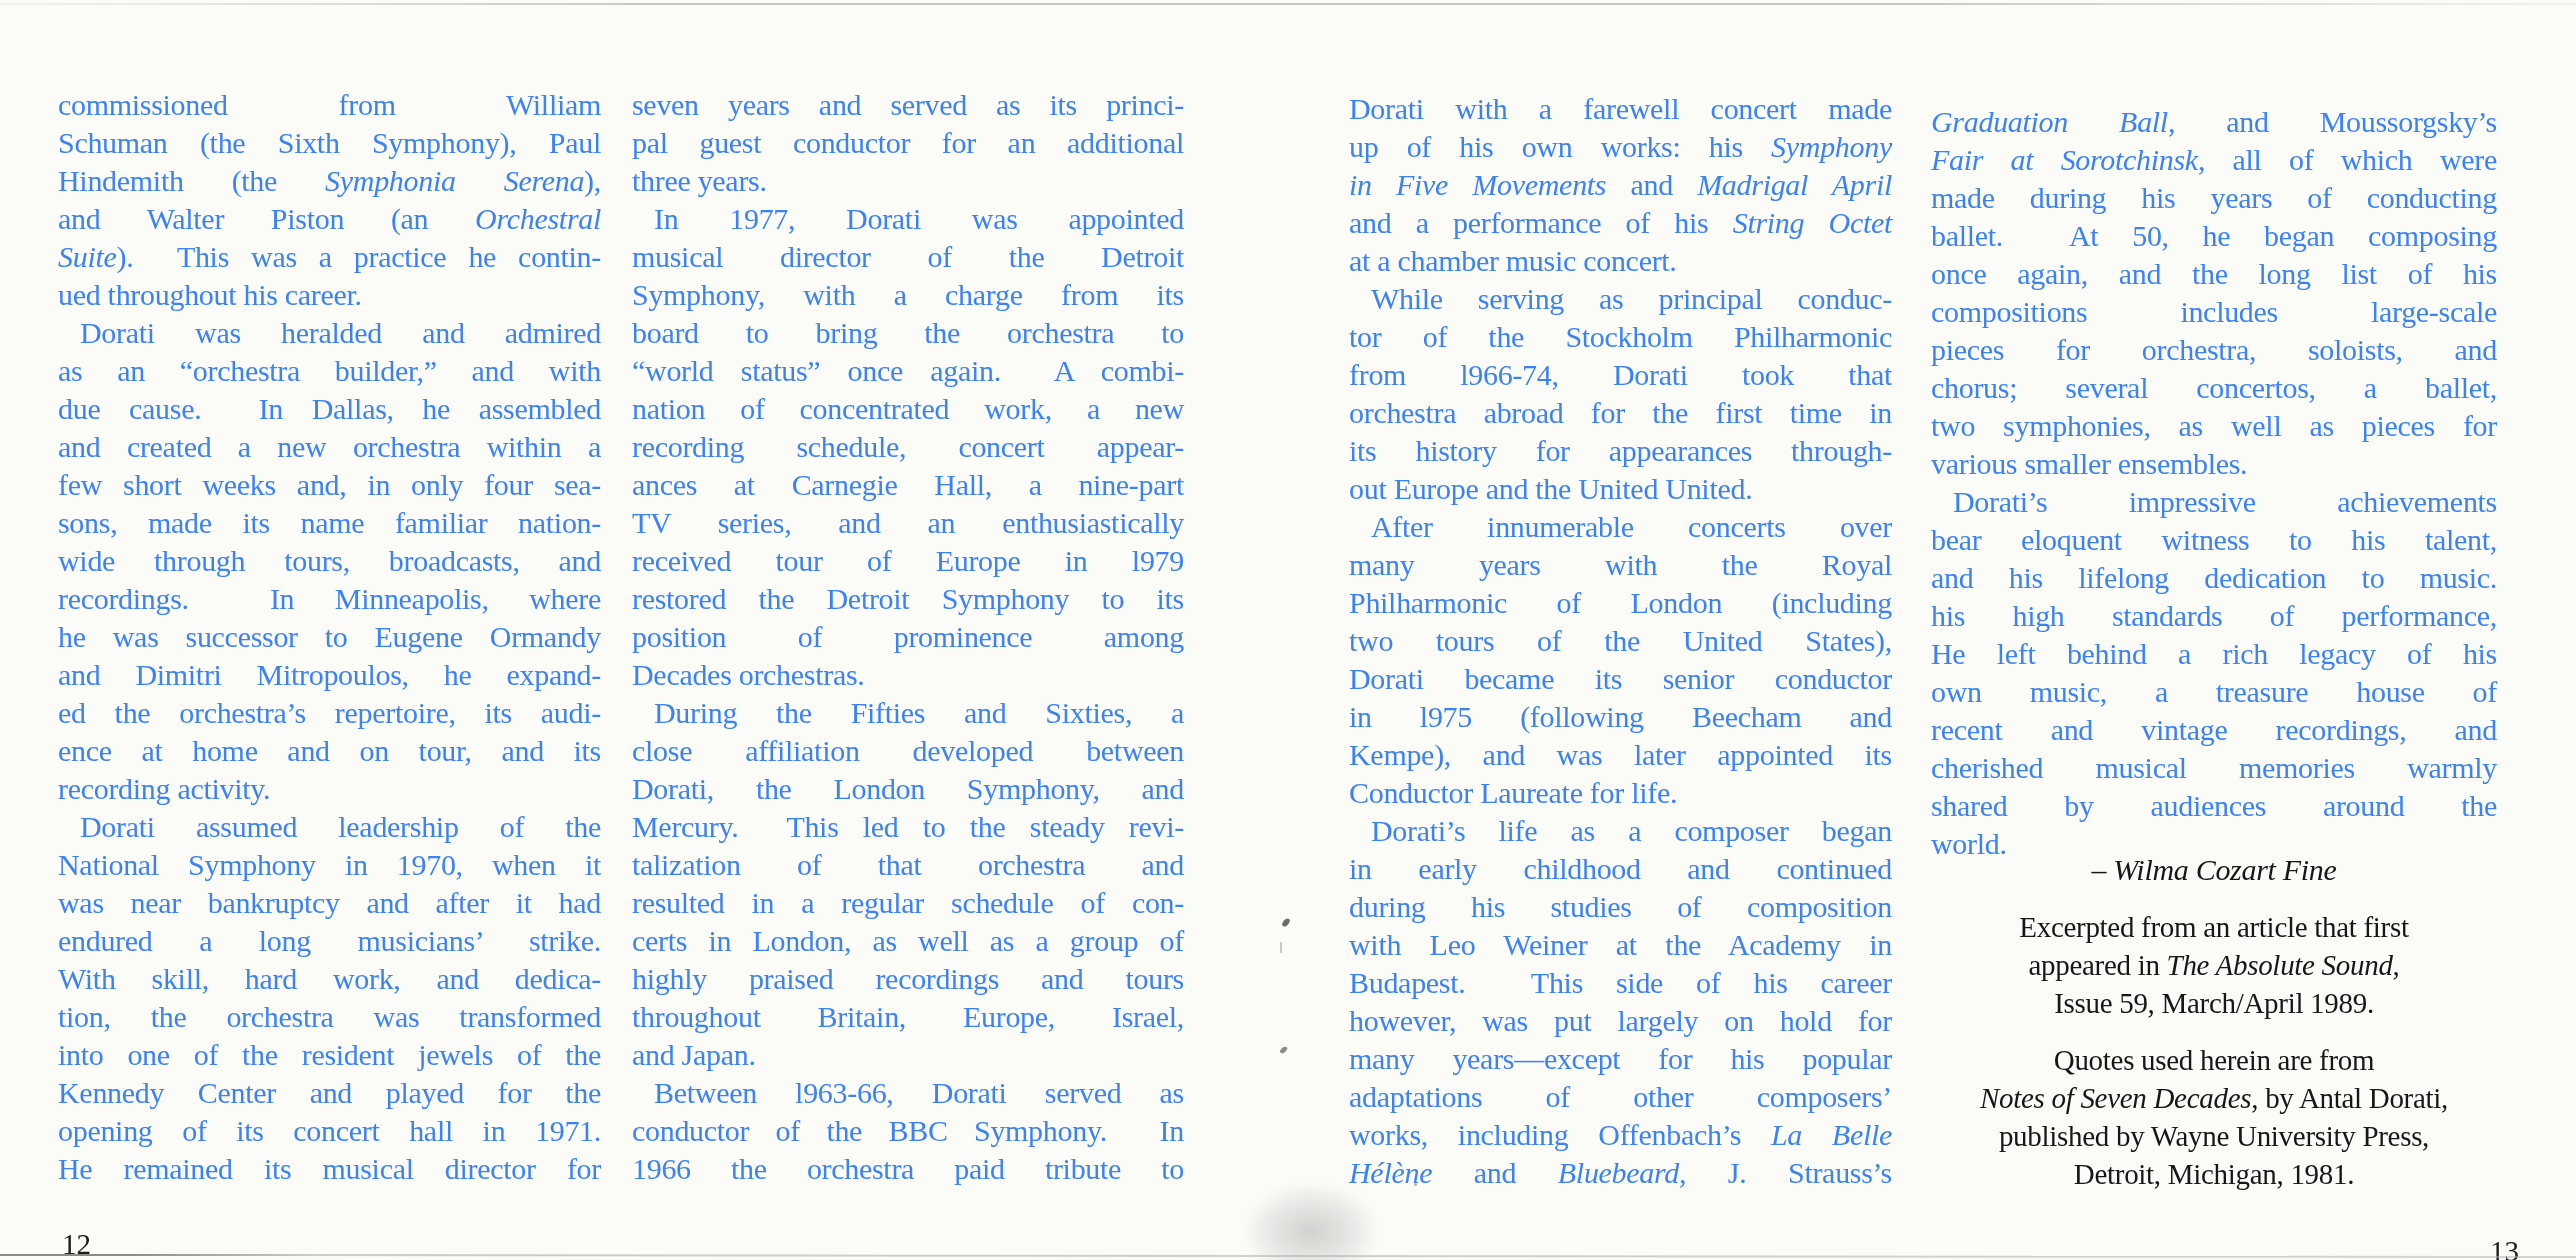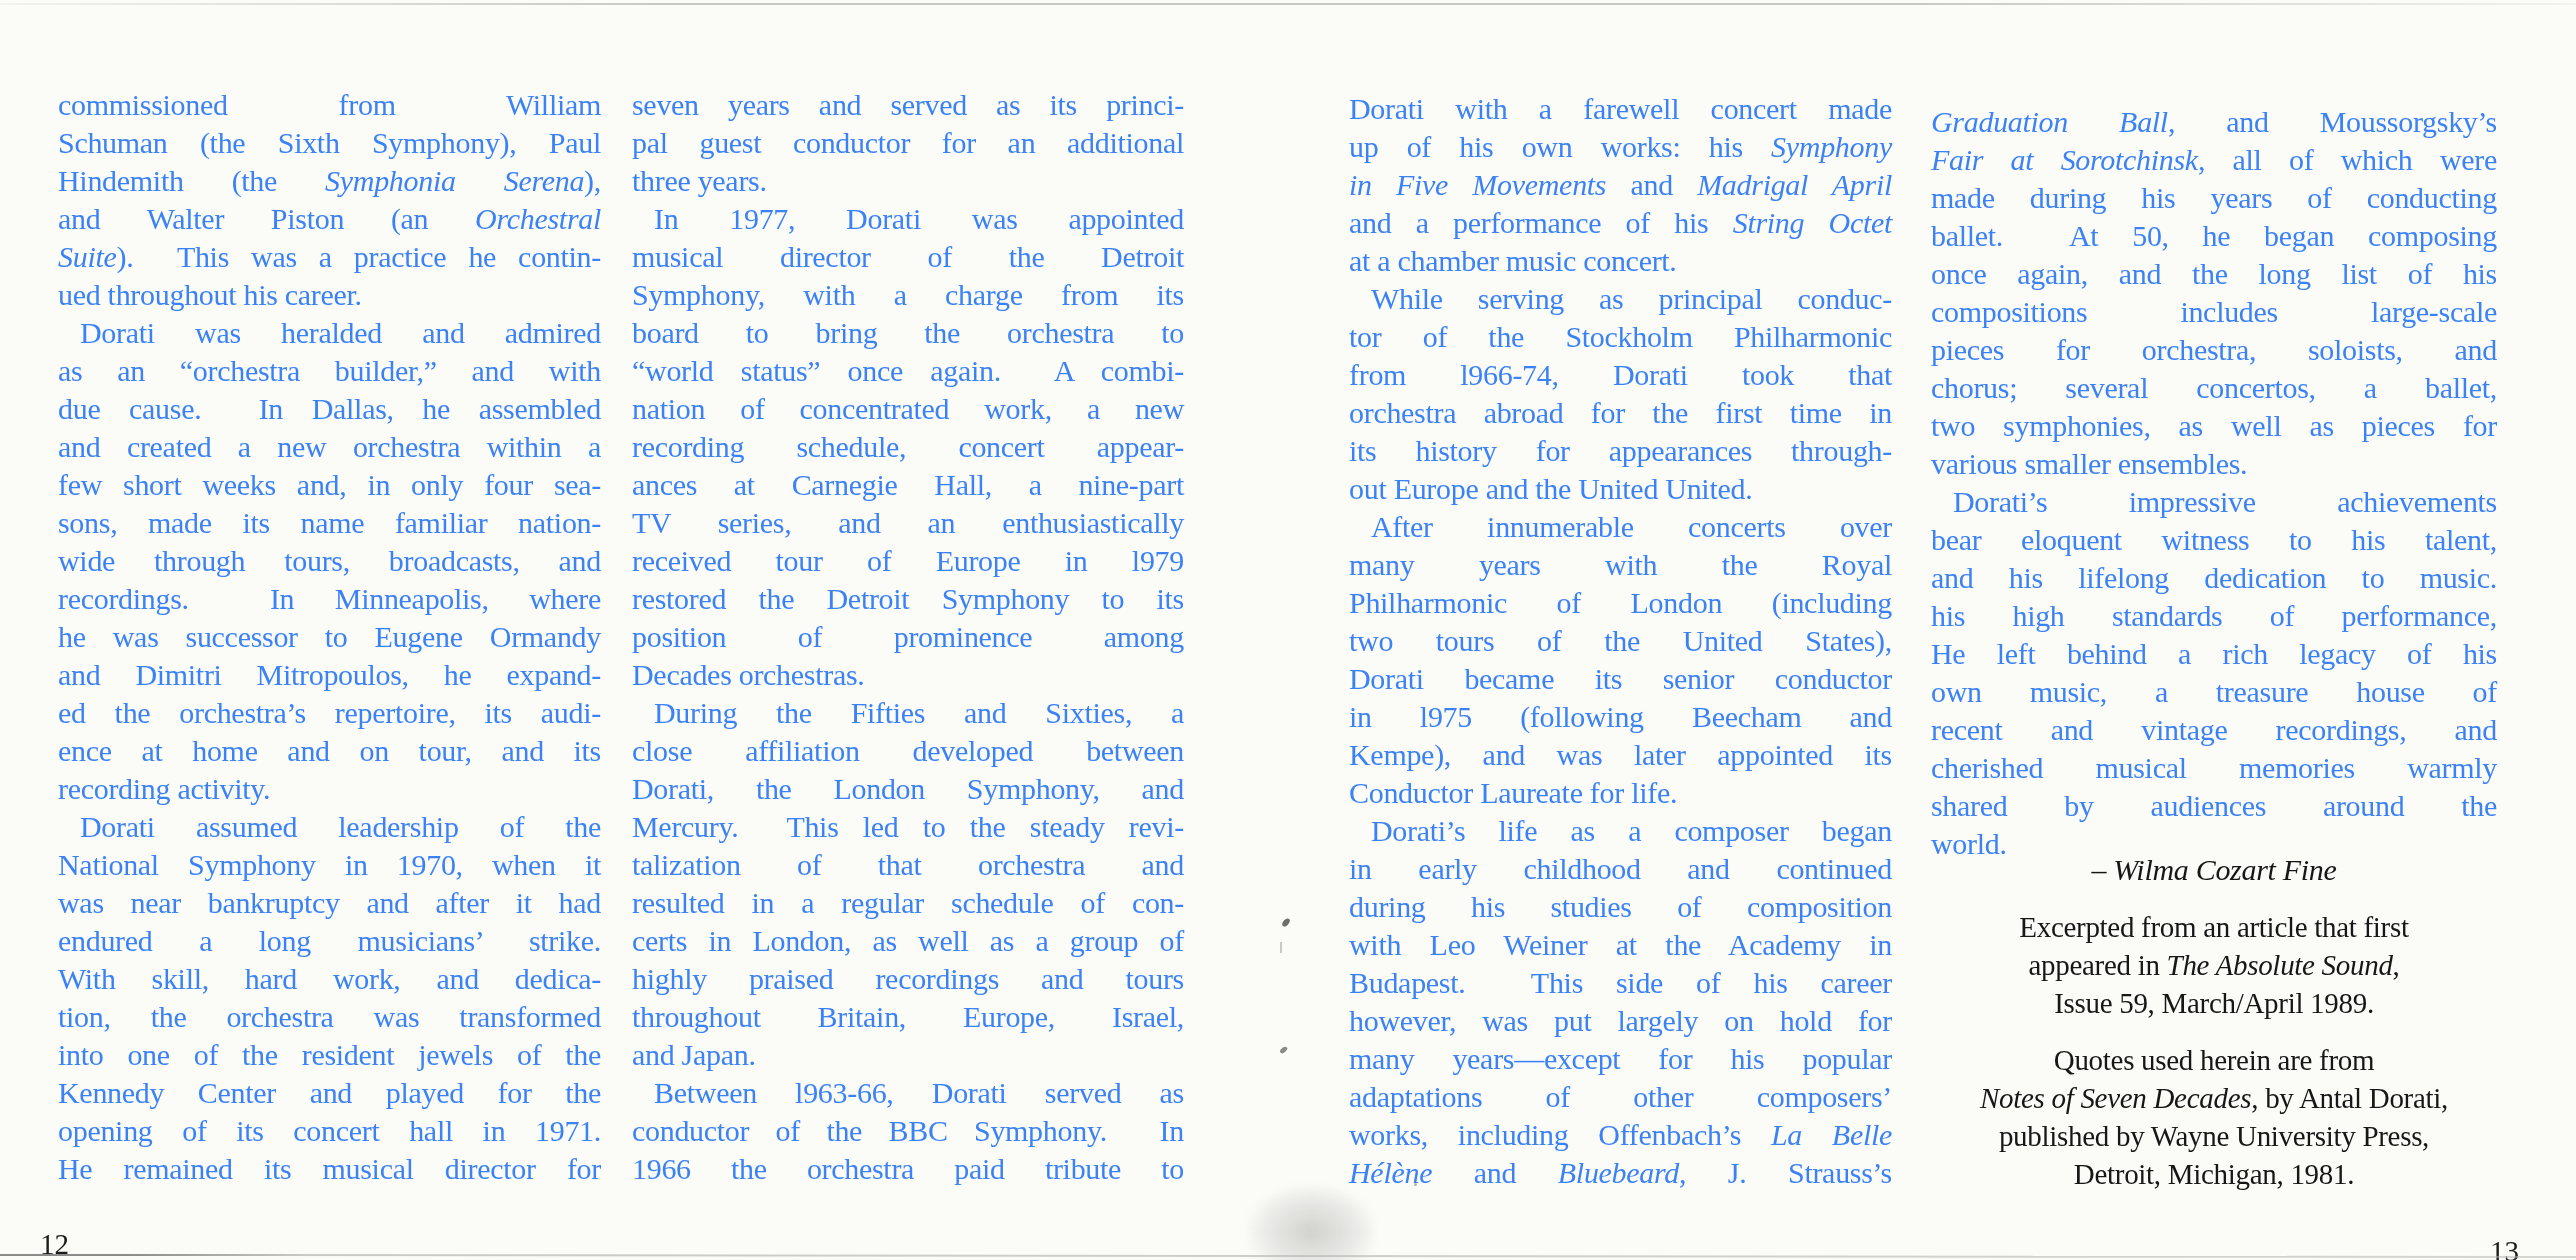--- a/index.html
+++ b/index.html
@@ -38,21 +38,21 @@
   }
   #byline { font-size: 30px; line-height: 38px; letter-spacing: -0.3px; }
   .note { font-size: 29px; line-height: 38px; letter-spacing: -0.3px; margin-top: 19px; }
 
   .page-number {
     position: absolute;
     font-size: 29px;
     line-height: 1;
     color: #1c1c1c;
   }
-  #pn-left  { left: 40px;   top: 1230px; text-align: right; }
+  #pn-left  { left: 62px;   top: 1230px; text-align: right; }
   #pn-right { left: 2418px; top: 1237px; width: 101px; text-align: right; }
 
   
   .edge-top {
     position: absolute; left: 0; top: 2.7px; width: 100%; height: 2px;
     background: linear-gradient(90deg, rgba(160,160,158,0.1), rgba(150,150,148,0.5) 25%, rgba(150,150,148,0.5) 75%, rgba(160,160,158,0.1));
   }
   .edge-bottom {
     position: absolute; left: 0; top: 1255px; width: 100%; height: 2px;
     background: linear-gradient(90deg, rgba(120,120,118,0.85) 0 5%, rgba(175,175,172,0.65) 12%, rgba(180,180,178,0.55) 100%);

